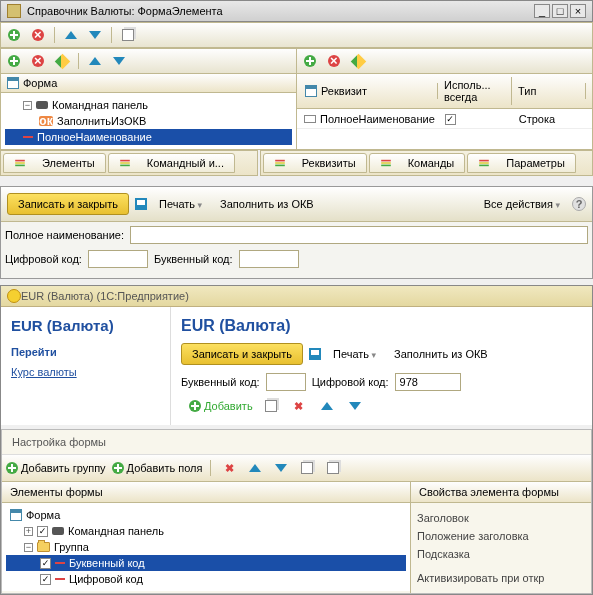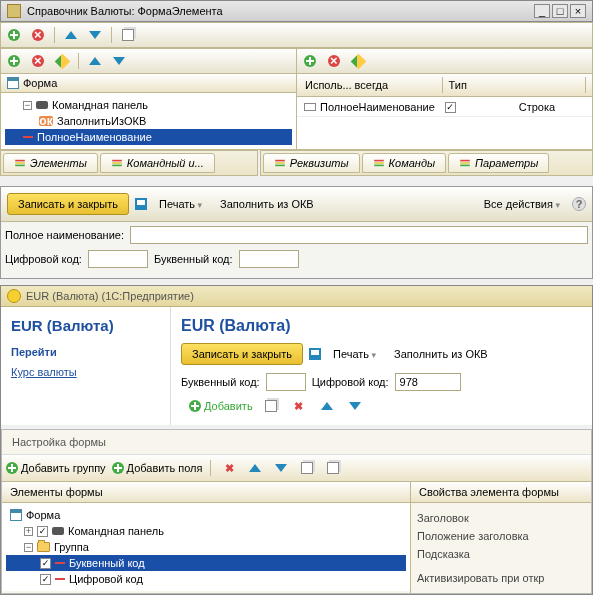--- a/index.html
+++ b/index.html
@@ -48,38 +48,38 @@
 .tree-row { display:flex; align-items:center; gap:4px; padding:2px 4px; white-space:nowrap; }
 .tree-row.sel { background:#1a4fa8; color:#fff; }
 .exp { width:9px; height:9px; border:1px solid #888; text-align:center; line-height:7px; font-size:9px; color:#555; cursor:pointer; }
 .indent1 { padding-left:18px; } .indent2 { padding-left:34px; }
 
 .grid-row { display:flex; border-bottom:1px solid #eee; padding:3px; align-items:center; }
 .grid-row > div { flex:1; padding:0 4px; }
 .chk { width:11px; height:11px; border:1px solid #888; display:inline-block; text-align:center; line-height:9px; font-size:9px; }
 
 .tabs { display:flex; gap:2px; background:linear-gradient(#f4f0e0,#ece4c8); border:1px solid #c0b890; padding:2px; }
-.tab { display:flex; align-items:center; gap:4px; padding:3px 10px; border:1px solid #c0b890; background:linear-gradient(#fff,#f0ecd8); border-radius:3px 3px 0 0; cursor:pointer;font-style:italic; }
+.tab { display:flex; align-items:center; gap:16px; padding:3px 10px; border:1px solid #c0b890; background:linear-gradient(#fff,#f0ecd8); border-radius:3px 3px 0 0; cursor:pointer; }
 .tab .ic-bars { transform:scale(.8); }
 
 
 .preview { margin-top:10px; border:1px solid #999; background:#f4f4f0; padding:0; }
 .prev-toolbar { background:linear-gradient(#fff,#e4e0c8); border-bottom:1px solid #c0b890; padding:6px; display:flex; gap:6px; align-items:center; }
 .btn-yellow { background:linear-gradient(#fce060,#e8c030); border:1px solid #b09020; padding:4px 10px; border-radius:3px; cursor:pointer; font-weight:normal; }
 .btn-flat { padding:3px 6px; cursor:pointer; }
 .dd::after { content:' ▾'; color:#888; font-size:9px; }
 .prev-body { padding:4px; }
 .form-row { display:flex; align-items:center; gap:6px; margin-bottom:6px; }
 .form-row label { }
 .form-row input { border:1px solid #b0a880; padding:2px 4px; background:#fff; }
 .wide { flex:1; }
 
 
 .win2 { margin-top:6px; border:1px solid #888; }
-.win2-title { background:linear-gradient(#f0e8c0,#e4d8a0); border-bottom:1px solid #c0b080; padding:3px 6px; display:flex; align-items:center; gap:5px; color:#555; }
+.win2-title { background:linear-gradient(#f0e8c0,#e4d8a0); border-bottom:1px solid #c0b080; padding:3px 6px; display:flex; align-items:center; color:#555; }
 .win2-body { display:flex; background:#fff; }
 .win2-nav { width:170px; padding:10px; border-right:1px solid #ddd; }
 .win2-nav h3 { color:#2050a0; font-size:15px; font-weight:bold; margin-bottom:10px; }
 .link { color:#2050a0; text-decoration:underline; cursor:pointer; padding:2px 0; display:block; }
 .link.bold { font-weight:bold; text-decoration:none; margin-bottom:4px; }
 .win2-main { flex:1; padding:10px; }
 .win2-main h2 { color:#2050a0; font-size:16px; margin-bottom:8px; }
 .win2-tb { display:flex; gap:6px; align-items:center; margin-bottom:8px; }
 .input-sel { background:#1a4fa8; color:#fff; border:1px solid #888; padding:1px 6px; width:40px; }
 .input-norm { border:1px solid #b0a880; padding:1px 4px; width:66px; background:#fff; }
@@ -180,20 +180,24 @@
           <span class="ic-add"></span>
         </span>
       <span class="tb-btn">
           <span class="ic-del"></span>
         </span>
       <span class="tb-btn">
           <span class="ic-edit"></span>
         </span>
     </div>
     <div class="grid-header">
+      <div class="col" style="flex:2;display:flex;align-items:center;gap:4px;">
+          <span class="ic-form"></span>
+          <span>Реквизит</span>
+        </div>
       <div class="col">Исполь... всегда</div>
       <div class="col">Тип</div>
     </div>
     <div class="grid-row">
       <div style="flex:2;display:flex;align-items:center;gap:4px;">
           <span class="ic-field"></span>
           <span>ПолноеНаименование</span>
         </div>
       <div><span class="chk">✓</span></div>
       <div>Строка</div>

